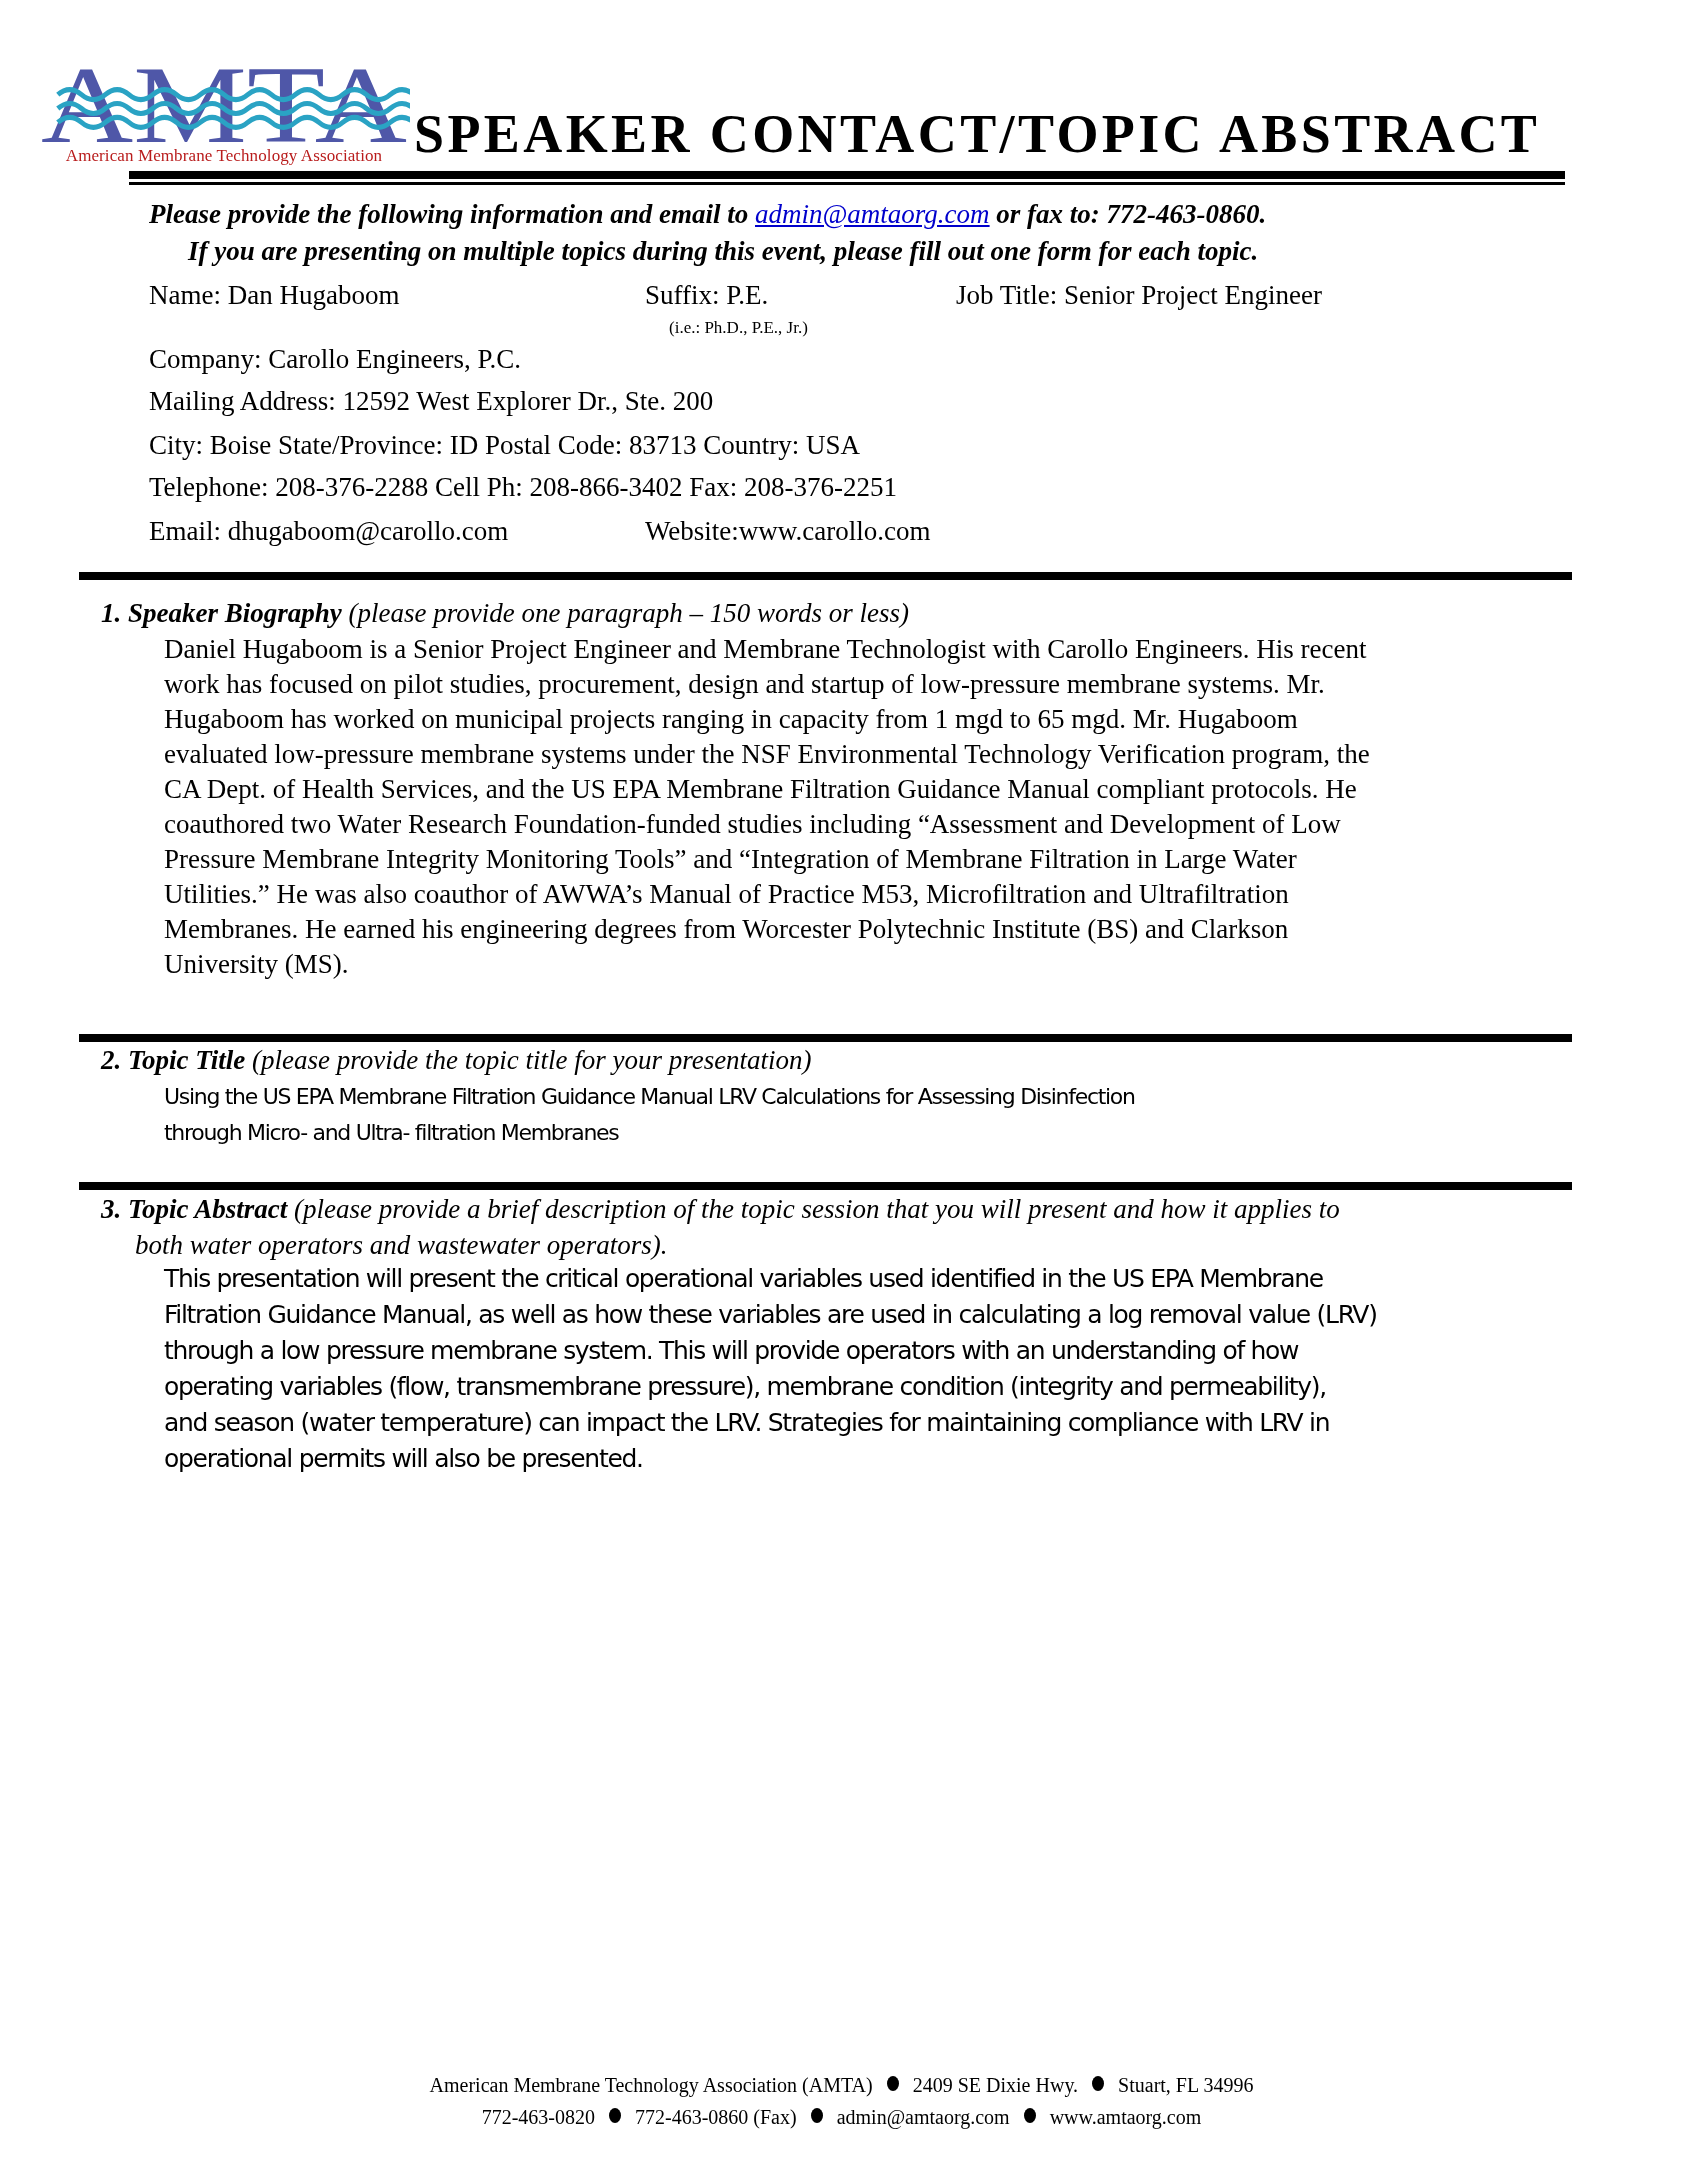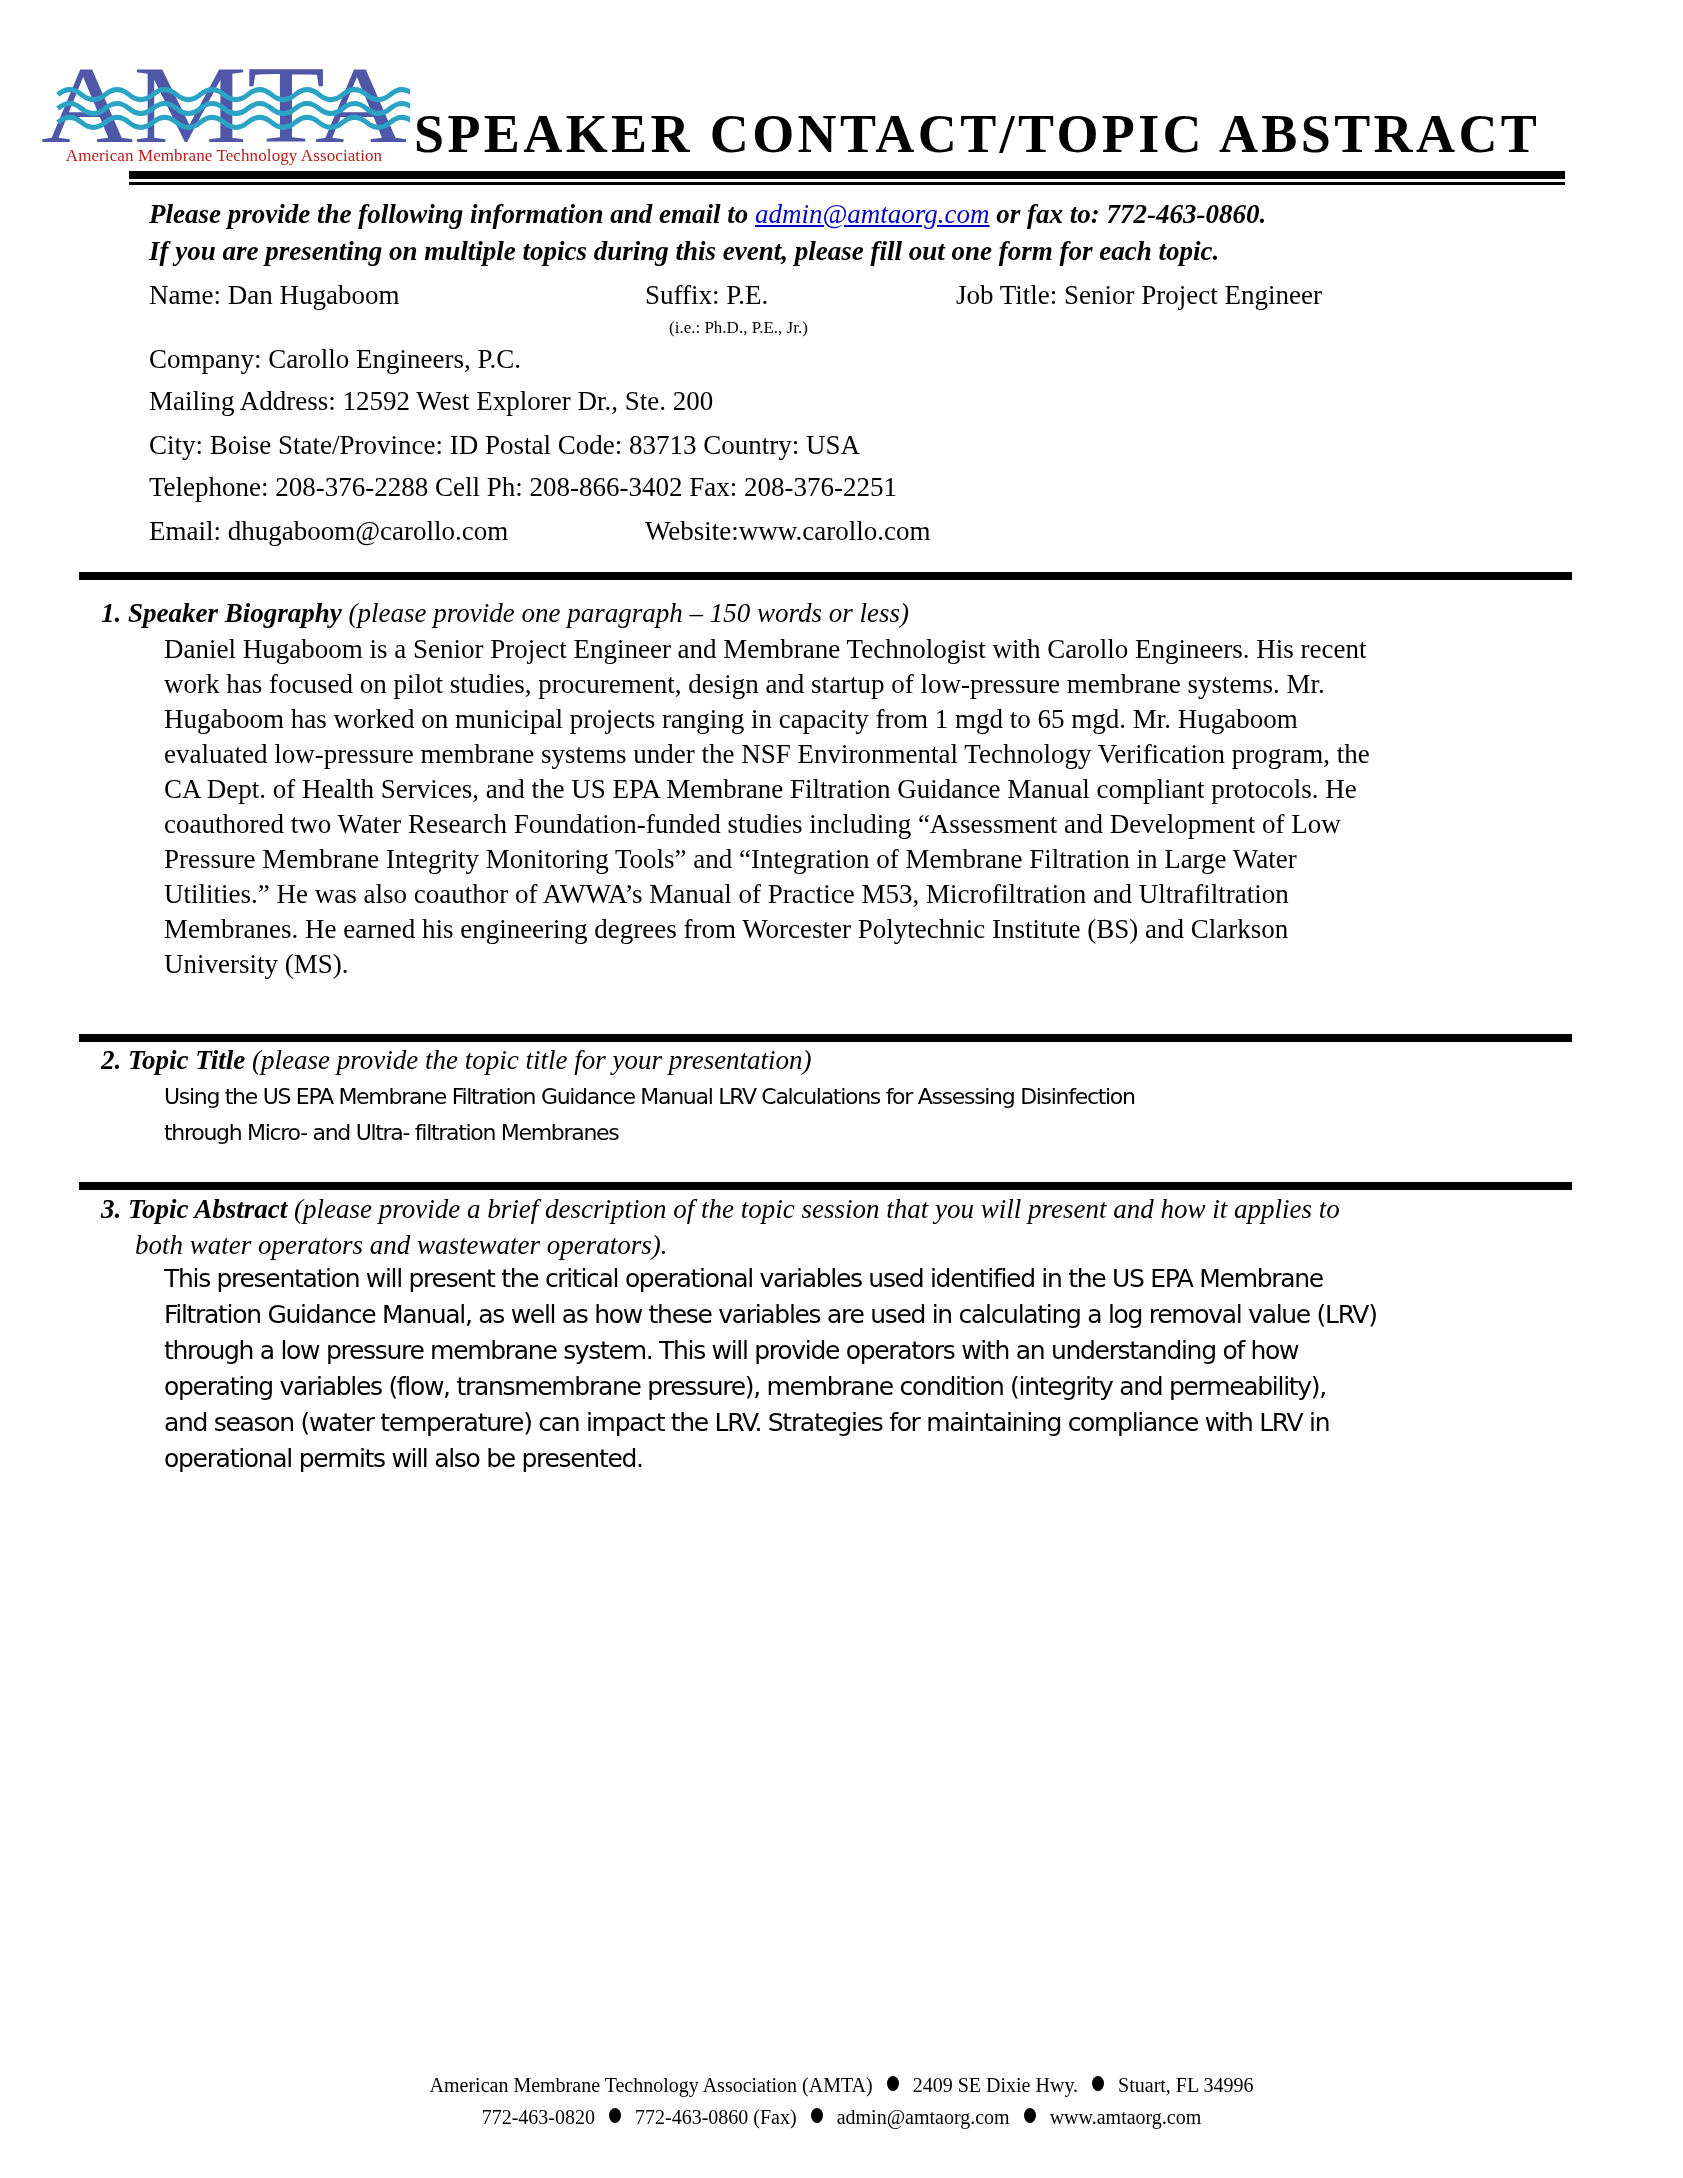--- a/index.html
+++ b/index.html
@@ -14,21 +14,21 @@
   
   #page-title { left: 414px; top: 107px; font-family: "Liberation Serif", serif; font-weight: bold; font-size: 54px; letter-spacing: 3.4px; white-space: nowrap; line-height: 1; }
 
   
   .rule-thick-top { left: 129px; top: 171px; width: 1436px; height: 8px; background: #000; }
   .rule-thin-top { left: 129px; top: 182px; width: 1436px; height: 3px; background: #000; }
 
   
   .instr { left: 149px; font-family: "Liberation Serif", serif; font-style: italic; font-weight: bold; font-size: 27px; white-space: nowrap; line-height: 1; }
   #instr-1 { top: 201px; }
-  #instr-2 { top: 238px; }
+  #instr-2 { top: 238px; margin-left: 39px; }
   .instr a { color: #0000cc; text-decoration: underline; font-weight: normal; }
 
   
   .field { font-family: "Liberation Serif", serif; font-size: 27px; white-space: nowrap; line-height: 1; }
   .hint { font-family: "Liberation Serif", serif; font-size: 17px; white-space: nowrap; line-height: 1; margin-left: 24px; }
 
   .rule-section { left: 79px; width: 1493px; height: 8px; background: #000; }
 
   
   .sec-head { font-family: "Liberation Serif", serif; font-style: italic; font-size: 27px; white-space: nowrap; line-height: 1; }

